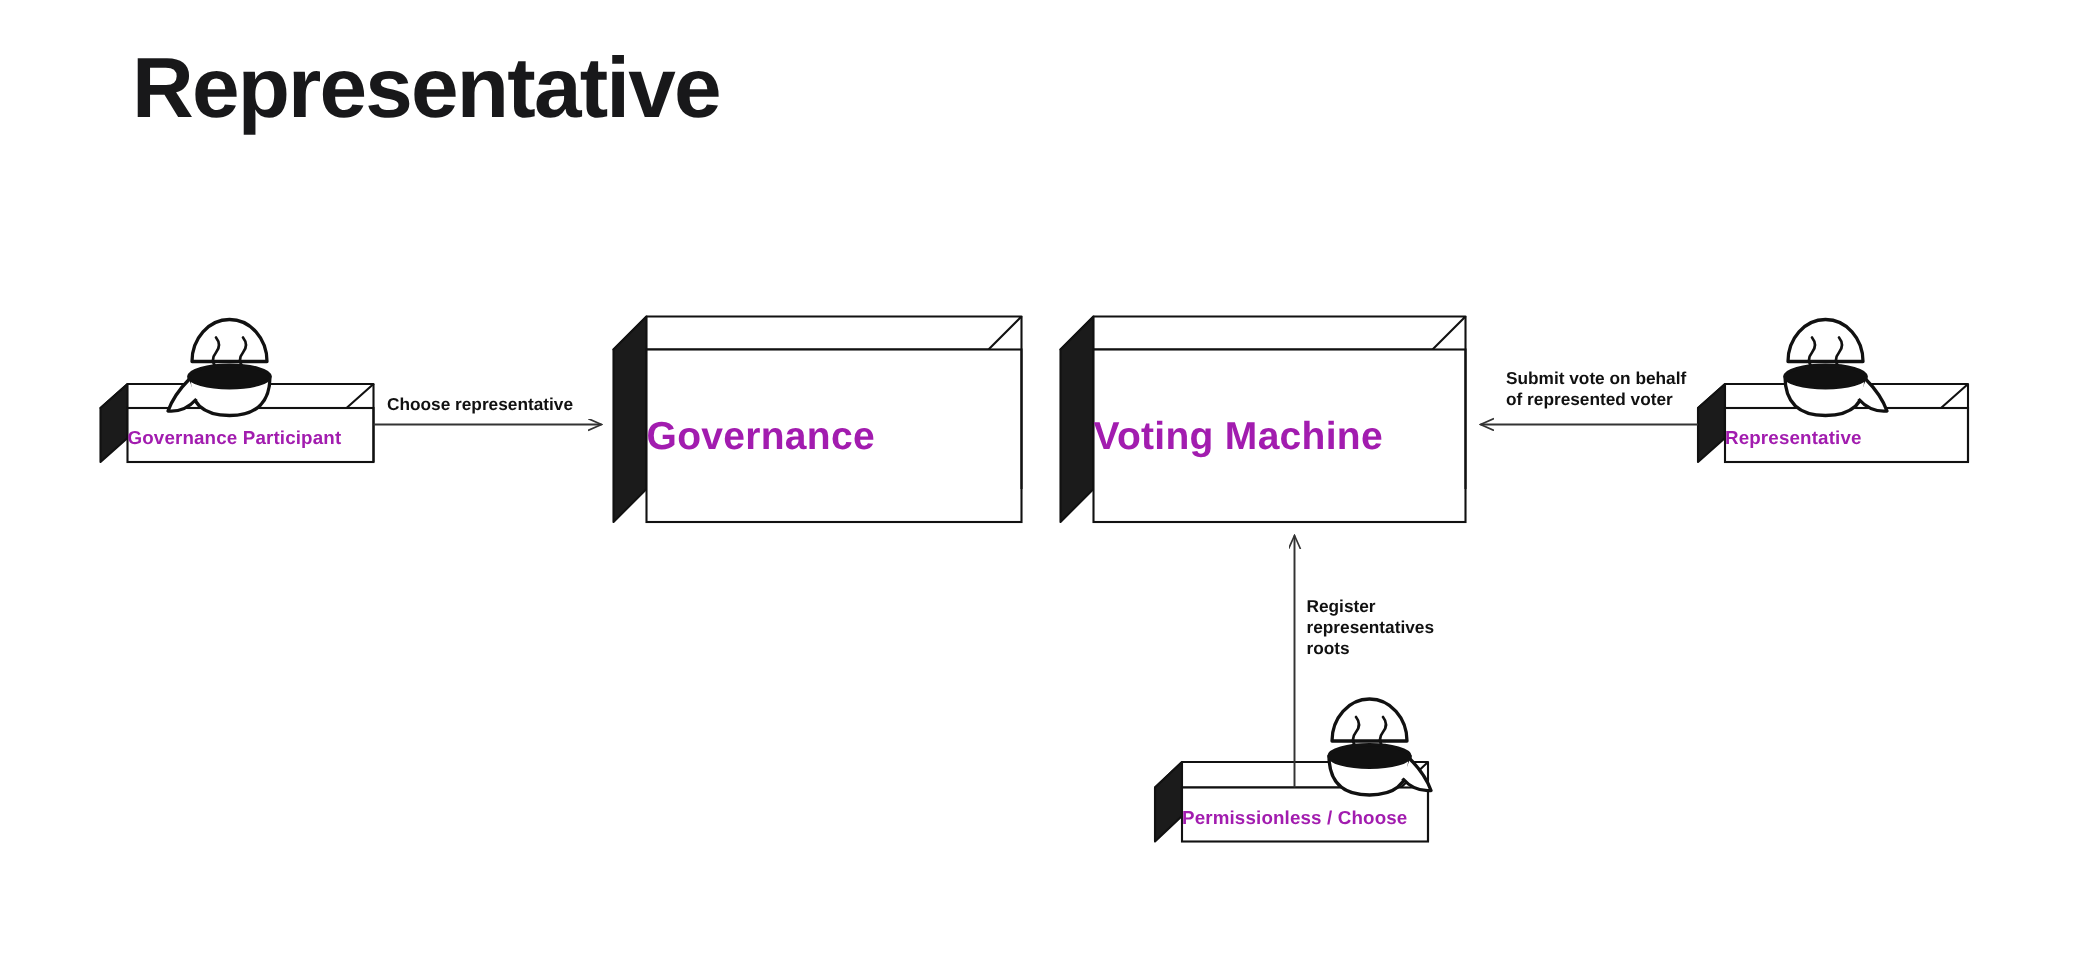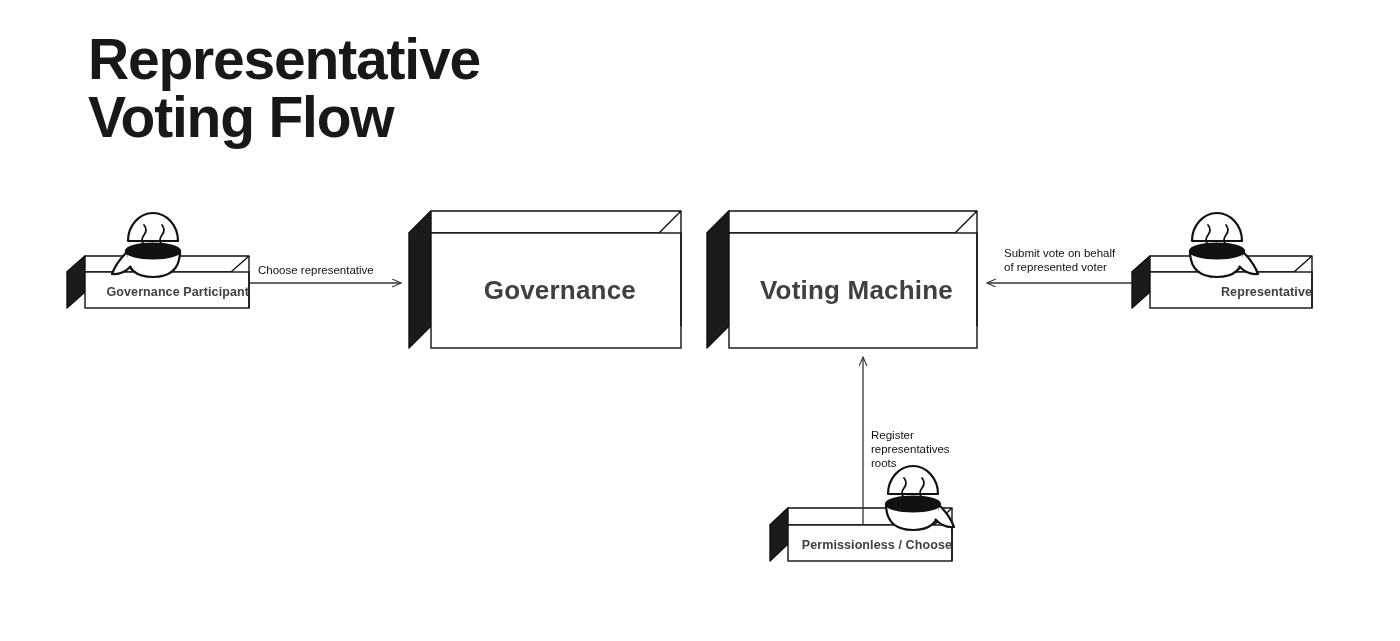--- a/index.html
+++ b/index.html
@@ -40,51 +40,50 @@
     font-size: 57px;
     line-height: 58px;
     letter-spacing: -1.2px;
     color: #18181a;
     white-space: pre;
   }
   .node-label {
     position: absolute;
     font-family: "Liberation Sans", sans-serif;
     font-weight: bold;
-    color: #404040;
-    text-align: right;
+    color: #a21caf;
+    text-align: left;
     white-space: nowrap;
     pointer-events: none;
   }
   .node-label.big {
     font-size: 26px;
     letter-spacing: 0.2px;
   }
   .node-label.small {
     font-size: 12.5px;
     letter-spacing: 0.1px;
   }
   .edge-label {
     position: absolute;
     font-family: "Liberation Sans", sans-serif;
-    font-weight: normal;
+    font-weight: bold;
     font-size: 11.5px;
     line-height: 14px;
     color: #111111;
     white-space: pre-line;
   }
 </style>
 </head>
 <body>
 
 <div id="diagram-root">
 
   <div class="title-block">
     <div class="title-line">Representative</div>
-    <div class="title-line">Voting Flow</div>
   </div>
 
   <svg id="diagram-svg" viewBox="0 0 1400 641">
     <defs>
       <marker id="arrowR" markerWidth="10" markerHeight="10" refX="9" refY="4" orient="auto" markerUnits="userSpaceOnUse">
         <path d="M0,0 L9,4 L0,8" fill="none" stroke="#333333" stroke-width="1.1"></path>
       </marker>
       <marker id="arrowL" markerWidth="10" markerHeight="10" refX="9" refY="4" orient="auto" markerUnits="userSpaceOnUse">
         <path d="M0,0 L9,4 L0,8" fill="none" stroke="#333333" stroke-width="1.1"></path>
       </marker>
@@ -177,17 +176,17 @@
 
   <div class="node-label small" style="left:1150px; top:285px; width:162px;">Representative</div>
 
   <div class="node-label small" style="left:788px; top:538px; width:164px;">Permissionless / Choose</div>
 
   <div class="edge-label" style="left:258px; top:263px;text-align:right;">Choose representative</div>
 
   <div class="edge-label" style="left:1004px; top:246px;">Submit vote on behalf
 of represented voter</div>
 
-  <div class="edge-label" style="left:871px; top:398px;margin-top:30px;">Register
+  <div class="edge-label" style="left:871px; top:398px;">Register
 representatives
 roots</div>
 
 </div>
 
 </body></html>

